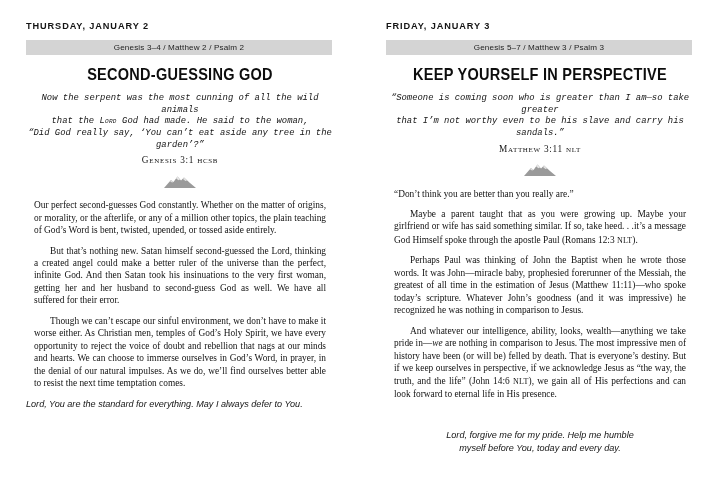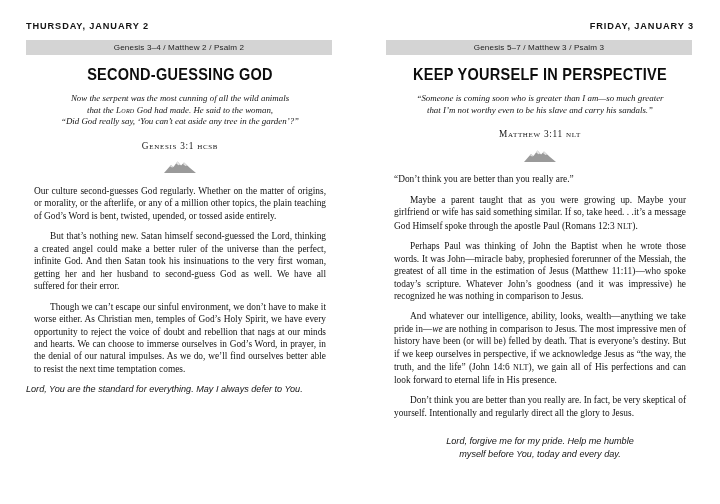--- a/index.html
+++ b/index.html
@@ -38,21 +38,21 @@
   .date-head {
     font-family: "Liberation Sans", "DejaVu Sans", sans-serif;
     font-size: 9.2px;
     font-weight: 700;
     letter-spacing: 0.9px;
     color: #141414;
     line-height: 1;
     margin: 0 0 9px 0;
   }
   .date-left  { text-align: left; }
-  .date-right { text-align: right; }
+  .date-right { }
 
   
   .plan-banner {
     background: #d4d4d4;
     height: 15px;
     line-height: 15px;
     text-align: center;
     font-family: "Liberation Sans", "DejaVu Sans", sans-serif;
     font-size: 8.1px;
     letter-spacing: 0.15px;
@@ -71,40 +71,40 @@
     text-align: center;
     color: #0d0d0d;
     margin: 0 0 9px 0;
     transform: scaleX(0.88);
     transform-origin: center;
     white-space: nowrap;
   }
 
   
   .verse {
-    font-family: Liberation Serif, serif;
+    font-family: Liberation Mono, monospace;
     font-style: italic;
     font-size: 8.9px;
     line-height: 11.6px;
     text-align: center;
     color: #151515;
     margin: 0 2px 3px 2px;
   }
   .verse .smallcap {
     font-variant: small-caps;
     letter-spacing: 0.3px;
   }
   .verse-ref {
     font-family: "Liberation Serif", "DejaVu Serif", serif;
     font-variant: small-caps;
     font-size: 9.3px;
     letter-spacing: 0.7px;
     text-align: center;
     color: #151515;
-    margin: 13px 0 0 0;
+    margin: 4px 0 0 0;
   }
 
   
   .ornament {
     display: flex;
     justify-content: center;
     align-items: center;
     height: 22px;
     margin: 4px 0 5px 0;
   }
@@ -138,21 +138,21 @@
     font-style: italic;
     font-size: 9.1px;
     line-height: 12.6px;
     text-align: center;
     color: #141414;
     margin-top: 0;
   }
   .prayer-left { text-align: left; }
 
   
-  .page-right .prayer { margin-top: 16px; }
+  .page-right .prayer { margin-top: 29px; }
 </style>
 </head>
 <body>
 
 <div class="spread">
 
   <div class="page page-left">
 
     <div class="date-head date-left">THURSDAY, JANUARY 2</div>
 
@@ -173,38 +173,38 @@
         <svg width="34" height="17" viewBox="0 0 34 17">
           <path d="M1 16 L8 8 L10.5 10 L14.5 4.5 L18 8.5 L21 5.5 L27 11 L33 16 Z" fill="#9a9a9a"></path>
           <path d="M14.5 4.5 L17 7.5 L15.5 8.2 L13.2 6.4 Z" fill="#e6e6e6"></path>
           <path d="M8 8 L10.5 10 L9 10.6 L7 9.2 Z" fill="#e0e0e0"></path>
           <path d="M21 5.5 L24 8.5 L22.4 9.1 L20 7 Z" fill="#e3e3e3"></path>
         </svg>
       </span>
     </div>
 
     <div class="body-copy">
-      <p class="first">Our culture second-guesses God regularly. Whether on the matter of origins, or morality, or the afterlife, or any of a million other topics, the plain teaching of God’s Word is bent, twisted, upended, or tossed aside entirely.</p>
+      <p class="first">Our perfect second-guesses God constantly. Whether on the matter of origins, or morality, or the afterlife, or any of a million other topics, the plain teaching of God’s Word is bent, twisted, upended, or tossed aside entirely.</p>
       <p>But that’s nothing new. Satan himself second-guessed the Lord, thinking a created angel could make a better ruler of the universe than the perfect, infinite God. And then Satan took his insinuations to the very first woman, getting her and her husband to second-guess God as well. We have all suffered for their error.</p>
       <p>Though we can’t escape our sinful environment, we don’t have to make it worse either. As Christian men, temples of God’s Holy Spirit, we have every opportunity to reject the voice of doubt and rebellion that nags at our minds and hearts. We can choose to immerse ourselves in God’s Word, in prayer, in the denial of our natural impulses. As we do, we’ll find ourselves better able to resist the next time temptation comes.</p>
     </div>
 
     <div class="prayer prayer-left">Lord, You are the standard for everything. May I always defer to You.</div>
   </div>
 
   <div class="page page-right">
 
     <div class="date-head date-right">FRIDAY, JANUARY 3</div>
 
     <div class="plan-banner">Genesis 5–7 / Matthew 3 / Psalm 3</div>
 
     <div class="dev-title">KEEP YOURSELF IN PERSPECTIVE</div>
 
     <div class="verse">
-      <div>“Someone is coming soon who is greater than I am—so much greater</div>
+      <div>“Someone is coming soon who is greater than I am—so take greater</div>
       <div>that I’m not worthy even to be his slave and carry his sandals.”</div>
     </div>
 
     <div class="verse-ref">Matthew 3:11 nlt</div>
 
     <div class="ornament">
       <span>
         <svg width="34" height="17" viewBox="0 0 34 17">
           <path d="M1 16 L8 8 L10.5 10 L14.5 4.5 L18 8.5 L21 5.5 L27 11 L33 16 Z" fill="#9a9a9a"></path>
           <path d="M14.5 4.5 L17 7.5 L15.5 8.2 L13.2 6.4 Z" fill="#e6e6e6"></path>
@@ -212,21 +212,20 @@
           <path d="M21 5.5 L24 8.5 L22.4 9.1 L20 7 Z" fill="#e3e3e3"></path>
         </svg>
       </span>
     </div>
 
     <div class="body-copy">
       <p class="first">“Don’t think you are better than you really are.”</p>
       <p><span>Maybe a parent taught that as you were growing up. Maybe your girlfriend or wife has said something similar. If so, take heed. . .it’s a message God Himself spoke through the apostle Paul (Romans 12:3 </span><span class="sc">nlt</span><span>).</span></p>
       <p>Perhaps Paul was thinking of John the Baptist when he wrote those words. It was John—miracle baby, prophesied forerunner of the Messiah, the greatest of all time in the estimation of Jesus (Matthew 11:11)—who spoke today’s scripture. Whatever John’s goodness (and it was impressive) he recognized he was nothing in comparison to Jesus.</p>
       <p><span>And whatever our intelligence, ability, looks, wealth—anything we take pride in—</span><em>we</em><span> are nothing in comparison to Jesus. The most impressive men of history have been (or will be) felled by death. That is everyone’s destiny. But if we keep ourselves in perspective, if we acknowledge Jesus as “the way, the truth, and the life” (John 14:6 </span><span class="sc">nlt</span><span>), we gain all of His perfections and can look forward to eternal life in His presence.</span></p>
-      <p>Don’t think you are better than you really are. In fact, be very skeptical of yourself. Intentionally and regularly direct all the glory to Jesus.</p>
     </div>
 
     <div class="prayer">
       <div>Lord, forgive me for my pride. Help me humble</div>
       <div>myself before You, today and every day.</div>
     </div>
   </div>
 
 </div>
 

